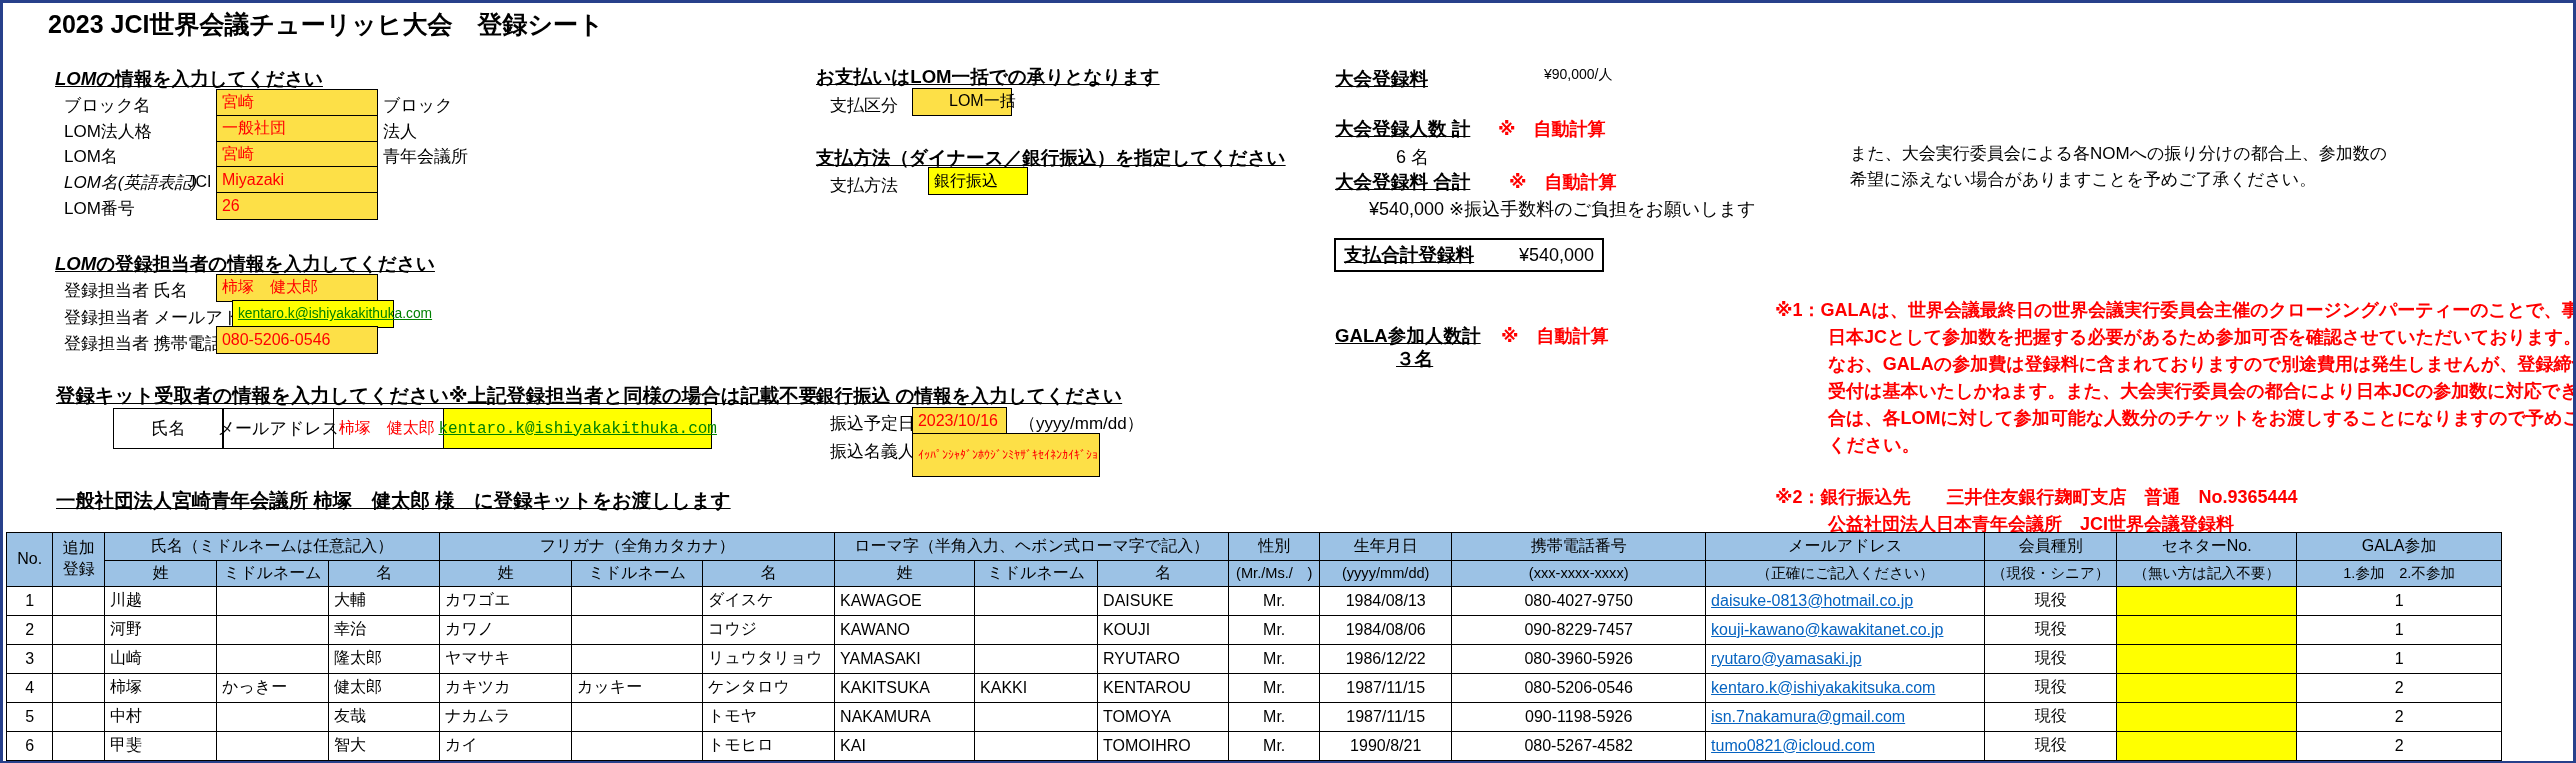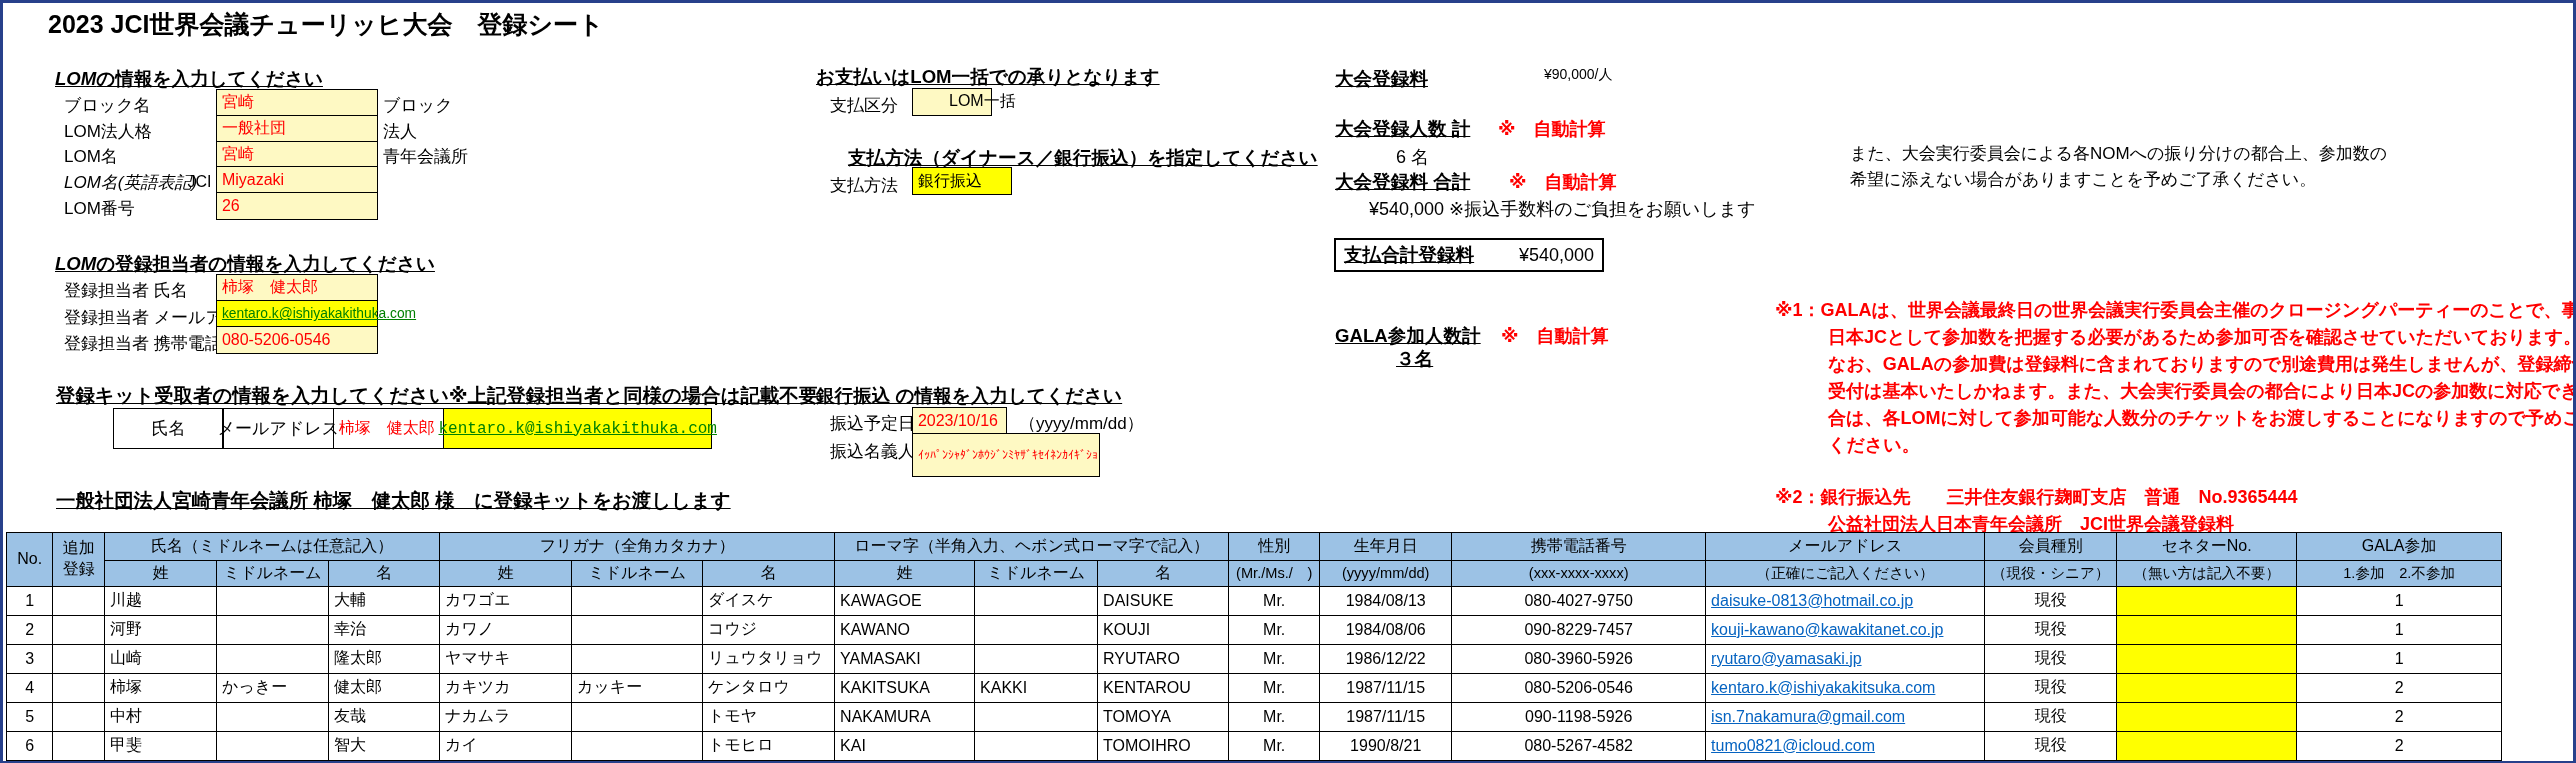--- a/index.html
+++ b/index.html
@@ -3,23 +3,23 @@
 <meta charset="utf-8">
 <style>
   html,body{margin:0;padding:0;background:#fff;font-family:"Liberation Sans","DejaVu Sans",sans-serif;color:#000;}
   .sheet{position:relative;width:2576px;height:764px;background:#fff;border:3.2px solid #27408B;box-sizing:border-box;overflow:hidden;}
   .abs{position:absolute;white-space:nowrap;}
   .title{font-size:25px;font-weight:bold;}
   .h-und{font-size:18.6px;font-weight:bold;text-decoration:underline;}
   .it{font-style:italic;}
   .lbl{font-size:17px;}
   .small-lbl{font-size:16px;}
-  .box{position:absolute;border:1.6px solid #000;background:#fef9c3;box-sizing:border-box;display:flex;align-items:center;padding:0 4.9px;font-size:16px;white-space:nowrap;}
+  .box{position:absolute;border:1.6px solid #000;background:#fde047;box-sizing:border-box;display:flex;align-items:center;padding:0 4.9px;font-size:16px;white-space:nowrap;}
   .red{color:#FF0000;}
-  .ylw{background:#FFFF00;}
+  .ylw{background:#FFFF00;margin-left:16px;}
   .glink{color:#008000;text-decoration:underline;}
   .rednote{color:#FF0000;font-weight:bold;font-size:18px;line-height:27px;white-space:nowrap;}
   .kitcell{border:1.6px solid #000;box-sizing:border-box;height:41px;display:flex;align-items:center;justify-content:center;font-size:17px;margin-left:-1.6px;white-space:nowrap;font-family:Liberation Mono, monospace;}
   .kitrow{position:absolute;display:flex;}
   .sumbox{position:absolute;border:2.4px solid #000;box-sizing:border-box;display:flex;align-items:center;justify-content:space-between;padding:0 8px;background:#fff;}
   .kana-sm{font-size:12px;}
   
   .regtable{position:absolute;left:3.2px;top:529px;border-collapse:collapse;table-layout:fixed;background:#fff;}
   .regtable th,.regtable td{border:1.6px solid #000;overflow:hidden;white-space:nowrap;box-sizing:border-box;}
   .regtable th{background:#9CC2E5;font-weight:normal;font-size:16px;text-align:center;padding:0 1.6px;}
@@ -76,23 +76,23 @@
     <div class="kitcell" style="width:112px;">メールアドレス</div>
     <div class="kitcell red" style="width:112px;justify-content:flex-start;padding:0 4.9px;font-size:16px;">柿塚　健太郎</div>
     <div class="kitcell ylw" style="width:269px;">
         <span class="glink" style="font-size:16px;">kentaro.k@ishiyakakithuka.com</span>
       </div>
   </div>
   <div class="abs h-und" style="left:53px;top:484px;font-size:19.4px;">一般社団法人宮崎青年会議所 柿塚　健太郎 様　に登録キットをお渡しします</div>
 
   <div class="abs h-und" style="left:813px;top:61px;">お支払いはLOM一括での承りとなります</div>
   <div class="abs lbl" style="left:827px;top:91px;">支払区分</div>
-  <div class="box" style="left:909px;top:85px;width:80px;height:27.5px;padding-left:36px;">LOM一括</div>
-
-  <div class="abs h-und" style="left:813px;top:142px;margin-left:32px;">支払方法（ダイナース／銀行振込）を指定してください</div>
+  <div class="box" style="left:909px;top:85px;width:100px;height:27.5px;padding-left:36px;">LOM一括</div>
+
+  <div class="abs h-und" style="left:813px;top:142px;">支払方法（ダイナース／銀行振込）を指定してください</div>
   <div class="abs lbl" style="left:827px;top:171px;">支払方法</div>
   <div class="box ylw" style="left:909px;top:164px;width:100px;height:28px;">銀行振込</div>
 
   <div class="abs h-und" style="left:813px;top:380px;">銀行振込 の情報を入力してください</div>
   <div class="abs lbl" style="left:827px;top:409px;">振込予定日</div>
   <div class="box red" style="left:909px;top:404px;width:95px;height:27.5px;">2023/10/16</div>
   <div class="abs lbl" style="left:1016px;top:409px;">（yyyy/mm/dd）</div>
   <div class="abs lbl" style="left:827px;top:437px;">振込名義人</div>
   <div class="box red kana-sm" style="left:909px;top:430px;width:188px;height:44px;">ｲｯﾊﾟﾝｼｬﾀﾞﾝﾎｳｼﾞﾝﾐﾔｻﾞｷｾｲﾈﾝｶｲｷﾞｼｮ</div>
 

